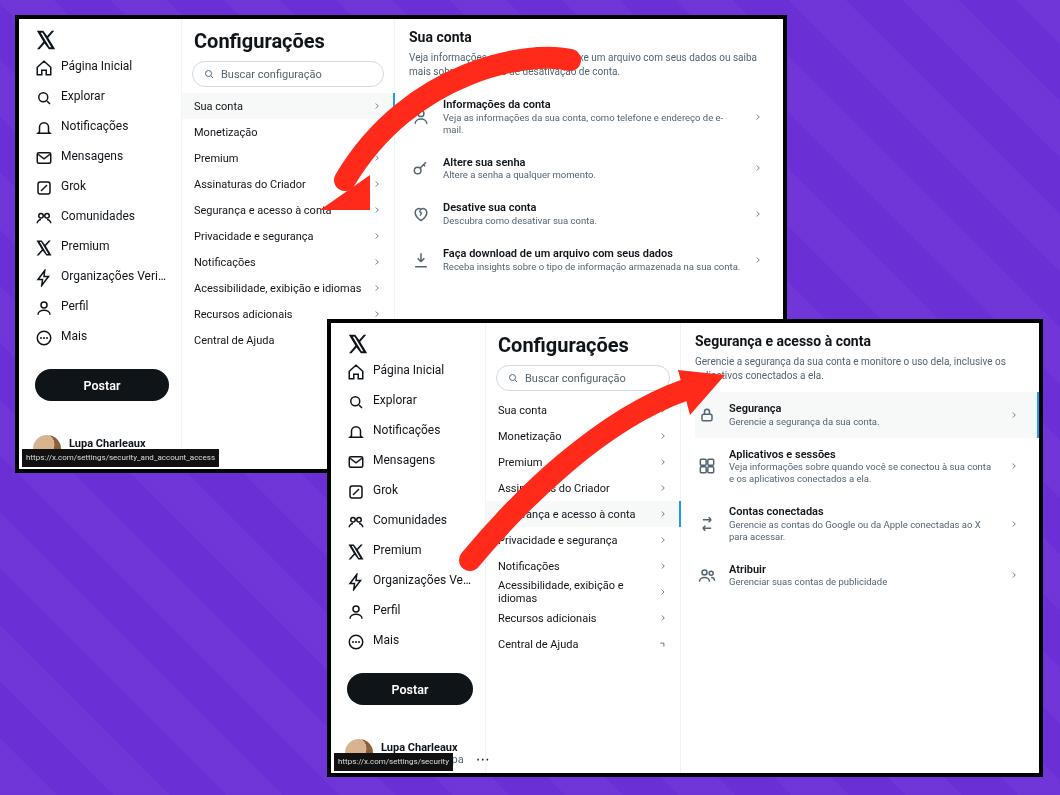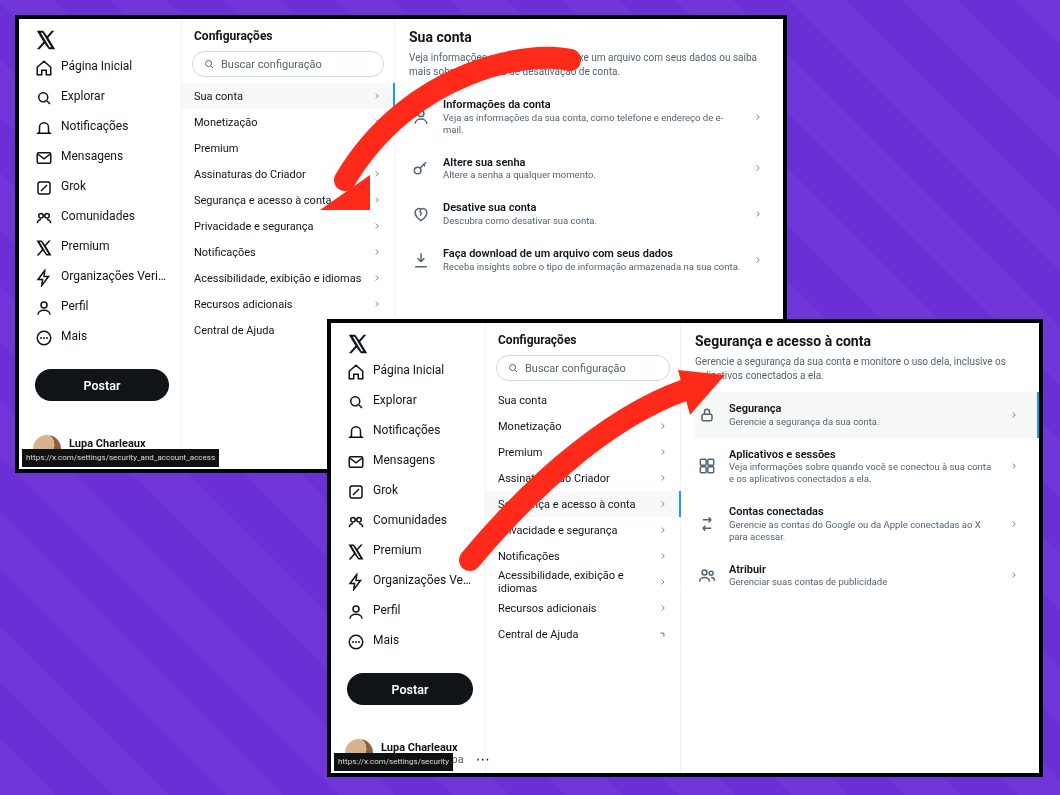--- a/index.html
+++ b/index.html
@@ -43,21 +43,21 @@
   .avatar { width:28px; height:28px; border-radius:50%; background: radial-gradient(circle at 35% 35%, #d7b48f 0 45%, #8b5e3c 46% 100%); flex:0 0 28px; }
   .profile-text { display:flex; flex-direction:column; line-height:1.15; font-size:11px; }
   .profile-name { font-weight:700; color:#0f1419; }
   .profile-handle { color:#536471; }
   .more-dots { margin-left:auto; color:#0f1419; font-size:14px; padding:0 4px; cursor:pointer; }
 
   .status-url { position:absolute; left:3px; bottom:2px; height:18px; padding:0 4px; background:#111; color:#ddd; font-size:8px; line-height:12px; display:flex; align-items:center; }
 
   .col-settings { width: 214px; border-right:1px solid #eff3f4; border-left:1px solid #eff3f4; display:flex; flex-direction:column; }
   .shot2 .col-settings { width: 196px; }
-  .col-head { font-size:12px; font-weight:700; color:#0f1419; padding:10px 12px 8px; }
+  .col-head { font-size:20px; font-weight:700; color:#0f1419; padding:10px 12px 8px; }
   .search-wrap { padding:0 10px 6px; }
   .search { height:26px; border:1px solid #cfd9de; border-radius:20px; padding:0 10px; display:flex; align-items:center; gap:6px; color:#536471; font-size:11px;text-align:right; }
   .search svg { width:12px; height:12px; }
   .set-item {
     display:flex; align-items:center; justify-content:space-between;
     height:26px; padding:0 12px; font-size:11px; color:#0f1419; cursor:pointer;
   }
   .set-item.active { background:#f7f9f9; position:relative; }
   .set-item.active::after { content:""; position:absolute; right:-1px; top:0; bottom:0; width:2px; background:#1d9bf0; }
   .chev { color:#536471; width:10px; height:10px; }

